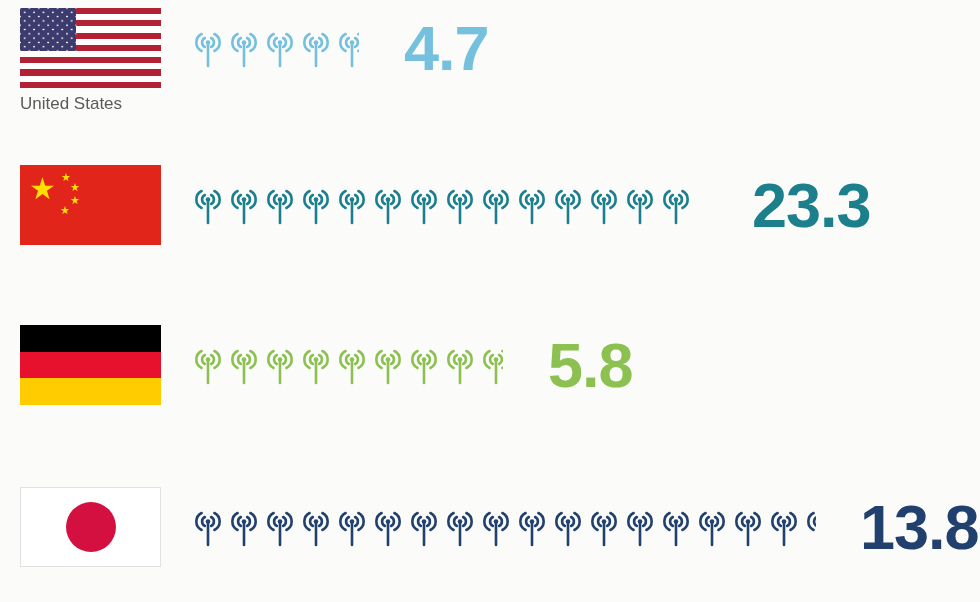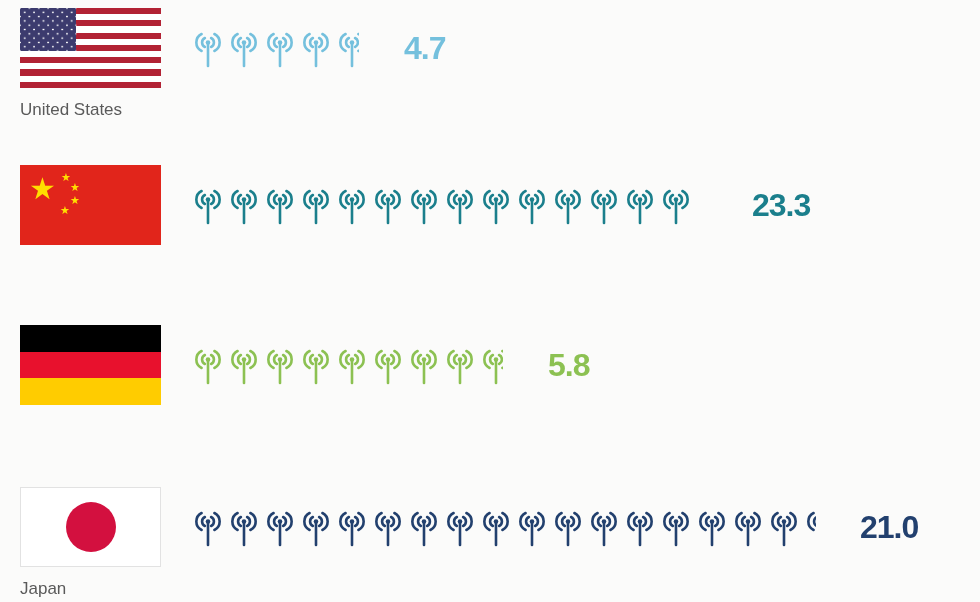--- a/index.html
+++ b/index.html
@@ -33,21 +33,21 @@
     width: 141px;
   }
   .flag {
     width: 141px;
     height: 80px;
     position: relative;
     overflow: hidden;
     box-sizing: border-box;
   }
   .country-label {
-    margin-top: 12px;
+    margin-top: 6px;
     font-size: 17px;
     color: #5a5a5a;
     line-height: 20px;
     white-space: nowrap;
     font-family: "Liberation Sans", sans-serif;
   }
   
   .flag-us { background: #ffffff; }
   .flag-us .stripes {
     position: absolute;
@@ -136,21 +136,21 @@
     top: 0;
     display: block;
   }
   
   .value {
     position: absolute;
     top: 0;
     height: 80px;
     display: flex;
     align-items: center;
-    font-size: 32px;
+    font-size: 63px;
     font-weight: bold;
     letter-spacing: -1px;
     font-family: "Liberation Sans", sans-serif;
     white-space: nowrap;
   }
 </style>
 </head>
 <body style="background: rgb(251, 251, 250);">
 
 <div id="chart">
@@ -540,21 +540,20 @@
           </svg>
         </span>
       </div>
       <div class="value" style="left:548px;color:#8cc152">5.8</div>
     </div>
     <div class="row" style="top:487px">
       <div class="flag-block">
         <div class="flag flag-jp">
           <div class="disc"></div>
         </div>
-        <div class="country-label">Japan</div>
       </div>
       <div class="icons">
         <span class="icon-wrap" style="width:36px">
           <svg width="36" height="44" viewBox="0 0 36 44" xmlns="http://www.w3.org/2000/svg" aria-hidden="true">
             <g fill="none" stroke="#22406e" stroke-width="2.6" stroke-linecap="round">
               <path d="M11.6 8.0 A 9.5 9.5 0 0 0 11.6 25.0"></path>
               <path d="M24.4 8.0 A 9.5 9.5 0 0 1 24.4 25.0"></path>
               <path d="M14.9 12.0 A 5.0 5.0 0 0 0 14.9 21.0"></path>
               <path d="M21.1 12.0 A 5.0 5.0 0 0 1 21.1 21.0"></path>
               <line x1="18" y1="18.5" x2="18" y2="40"></line>
@@ -760,15 +759,15 @@
               <path d="M11.6 8.0 A 9.5 9.5 0 0 0 11.6 25.0"></path>
               <path d="M24.4 8.0 A 9.5 9.5 0 0 1 24.4 25.0"></path>
               <path d="M14.9 12.0 A 5.0 5.0 0 0 0 14.9 21.0"></path>
               <path d="M21.1 12.0 A 5.0 5.0 0 0 1 21.1 21.0"></path>
               <line x1="18" y1="18.5" x2="18" y2="40"></line>
             </g>
             <circle cx="18" cy="16.5" r="2.3" fill="#22406e"></circle>
           </svg>
         </span>
       </div>
-      <div class="value" style="left:860px;color:#22406e">21.0</div>
+      <div class="value" style="left:860px;color:#22406e">13.8</div>
     </div>
   </div>
 
 </body></html>

